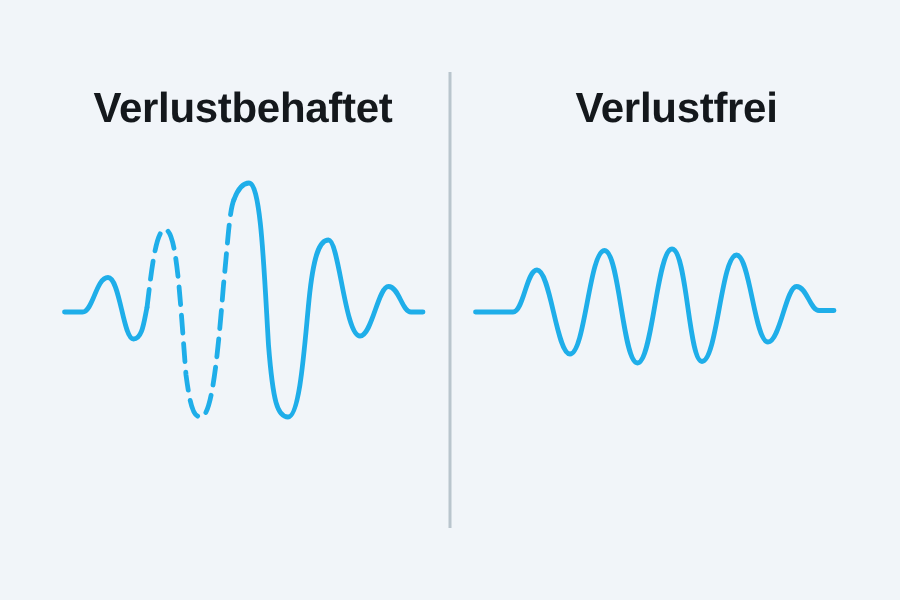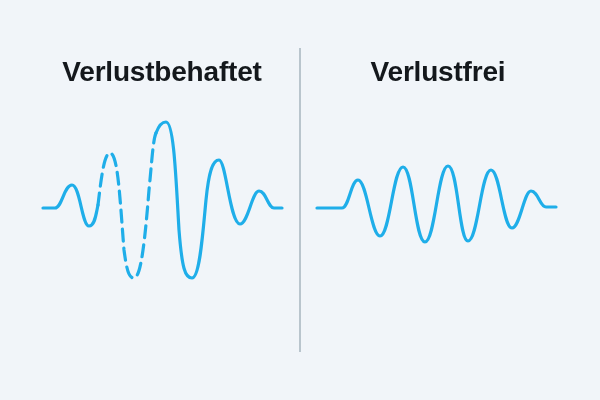--- a/index.html
+++ b/index.html
@@ -13,21 +13,21 @@
     .title {
       position: absolute;
       top: 56px;
       font-size: 28px;
       font-weight: bold;
       color: #14181c;
       letter-spacing: -0.2px;
       white-space: nowrap;
     }
     #title-left { left: 57px; width: 210px; text-align: center; }
-    #title-right { left: 368px; width: 140px; text-align: center; }
+    #title-right { left: 381px; width: 140px; text-align: center; }
     .divider {
       position: absolute;
       left: 299px; top: 48px;
       width: 2px; height: 304px;
       background: #b9c5cd;
     }
     svg.waves {
       position: absolute; left: 0; top: 0;
       width: 600px; height: 400px;
     }

